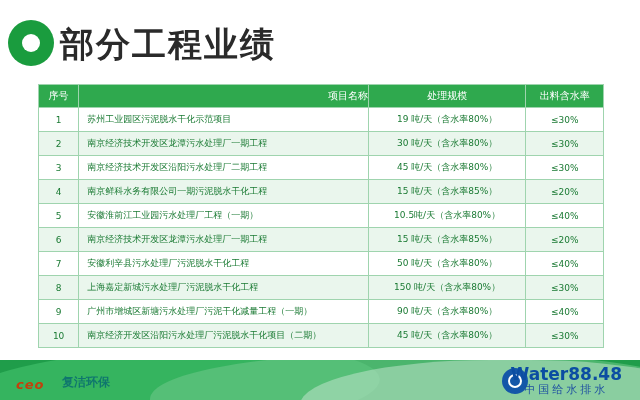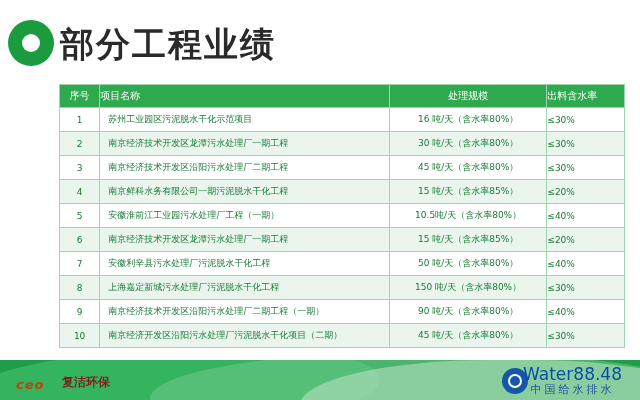--- a/index.html
+++ b/index.html
@@ -22,38 +22,38 @@
     border-radius:50%;background:#ffffff;
   }
   .title{
     position:absolute;left:60px;top:22px;
     font-size:34px;font-weight:bold;color:#2a2a2a;letter-spacing:2px;
     font-family:"DejaVu Sans","Liberation Sans",sans-serif;
   }
 
   
   .table-wrap{
-    position:absolute;left:38px;top:84px;width:566px;margin-left:21px;
+    position:absolute;left:38px;top:84px;width:566px;
   }
   table{border-collapse:collapse;width:566px;font-size:9px;color:#1a7a33;}
   th,td{
     border:1px solid #9fd4ae;
     padding:0;height:23px;vertical-align:middle;
     font-weight:normal;
   }
   thead th{
     background:#2fa94e;color:#ffffff;font-size:10px;height:22px;
     font-weight:normal;
   }
   tbody tr.even td{background:#eaf6ed;}
   tbody tr.odd td{background:#ffffff;}
   .c-no{width:40px;text-align:center;}
   .c-name{width:288px;text-align:left;padding-left:8px;}
   .c-scale{width:160px;text-align:center;}
-  .c-water{width:78px;text-align:left;}
+  .c-water{width:78px;text-align:center;}
 
   
   .footer{
     position:absolute;left:0;bottom:0;width:640px;height:40px;
     background:#1f9d4a;overflow:hidden;
   }
   .footer .wave1{
     position:absolute;left:-40px;bottom:-30px;width:420px;height:80px;
     background:#35b45f;border-radius:50%/60%;transform:rotate(-3deg);
   }
@@ -63,29 +63,29 @@
   }
   .footer .wave3{
     position:absolute;left:300px;bottom:-50px;width:420px;height:90px;
     background:#c9e8d3;border-radius:50%/55%;opacity:.5;
   }
   .ceo{
     position:absolute;left:16px;bottom:8px;color:#c2410c;font-size:13px;
     font-style:italic;font-weight:bold;letter-spacing:1px;
   }
   .ceo-sub{
-    position:absolute;left:62px;bottom:9px;color:#7f1d1d;font-size:12px;font-weight:bold;
+    position:absolute;left:62px;bottom:9px;color:#0f766e;font-size:12px;font-weight:bold;
   }
 
   
   .wm{
     position:absolute;right:18px;bottom:4px;text-align:center;line-height:1.05;
   }
   .wm-main{
-    font-size:17px;font-weight:normal;color:#0b4da2;letter-spacing:0px;
+    font-size:17px;font-weight:bold;color:#0b4da2;letter-spacing:0px;
   }
   .wm-main .blue{color:#0b4da2;}
   .wm-main .num{color:#0b4da2;}
   .wm-sub{
     font-size:11px;color:#1d4ea1;letter-spacing:3px;margin-top:1px;
   }
   .wm-badge{
     position:absolute;right:112px;bottom:6px;width:26px;height:26px;border-radius:50%;
     background:#1457a8;
   }
@@ -100,30 +100,30 @@
 <div class="slide">
 
   <div class="logo-dot"></div>
   <div class="title">部分工程业绩</div>
 
   <div class="table-wrap">
     <table>
       <thead>
         <tr>
           <th class="c-no">序号</th>
-          <th class="c-name" style="text-align:left;padding-left:0">项目名称</th>
+          <th class="c-name" style="text-align:right;padding-left:0">项目名称</th>
           <th class="c-scale">处理规模</th>
           <th class="c-water">出料含水率</th>
         </tr>
       </thead>
       <tbody>
         <tr class="odd">
           <td class="c-no">1</td>
           <td class="c-name">苏州工业园区污泥脱水干化示范项目</td>
-          <td class="c-scale">16  吨/天（含水率80%）</td>
+          <td class="c-scale">19  吨/天（含水率80%）</td>
           <td class="c-water">≤30%</td>
         </tr>
         <tr class="even">
           <td class="c-no">2</td>
           <td class="c-name">南京经济技术开发区龙潭污水处理厂一期工程</td>
           <td class="c-scale">30  吨/天（含水率80%）</td>
           <td class="c-water">≤30%</td>
         </tr>
         <tr class="odd">
           <td class="c-no">3</td>
@@ -156,21 +156,21 @@
           <td class="c-water">≤40%</td>
         </tr>
         <tr class="even">
           <td class="c-no">8</td>
           <td class="c-name">上海嘉定新城污水处理厂污泥脱水干化工程</td>
           <td class="c-scale">150 吨/天（含水率80%）</td>
           <td class="c-water">≤30%</td>
         </tr>
         <tr class="odd">
           <td class="c-no">9</td>
-          <td class="c-name">南京经济技术开发区沿阳污水处理厂二期工程（一期）</td>
+          <td class="c-name">广州市增城区新塘污水处理厂污泥干化减量工程（一期）</td>
           <td class="c-scale">90  吨/天（含水率80%）</td>
           <td class="c-water">≤40%</td>
         </tr>
         <tr class="even">
           <td class="c-no">10</td>
           <td class="c-name">南京经济开发区沿阳污水处理厂污泥脱水干化项目（二期）</td>
           <td class="c-scale">45  吨/天（含水率80%）</td>
           <td class="c-water">≤30%</td>
         </tr>
       </tbody>

